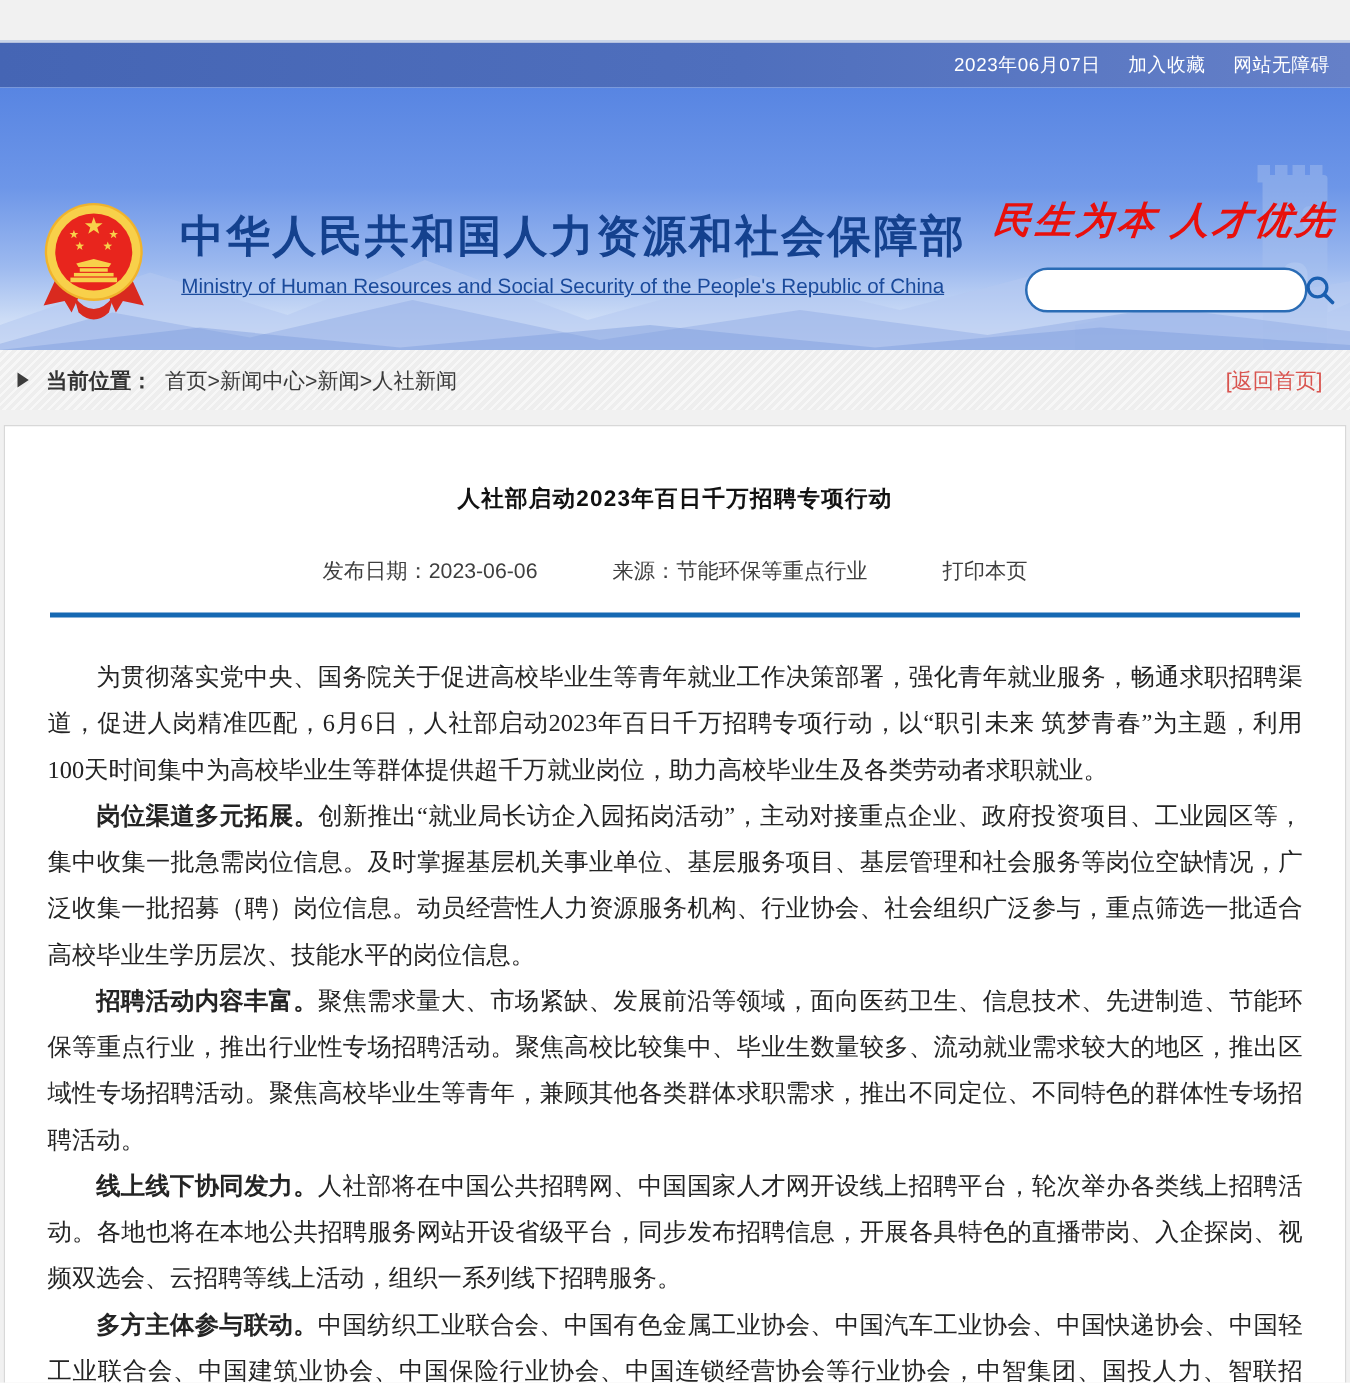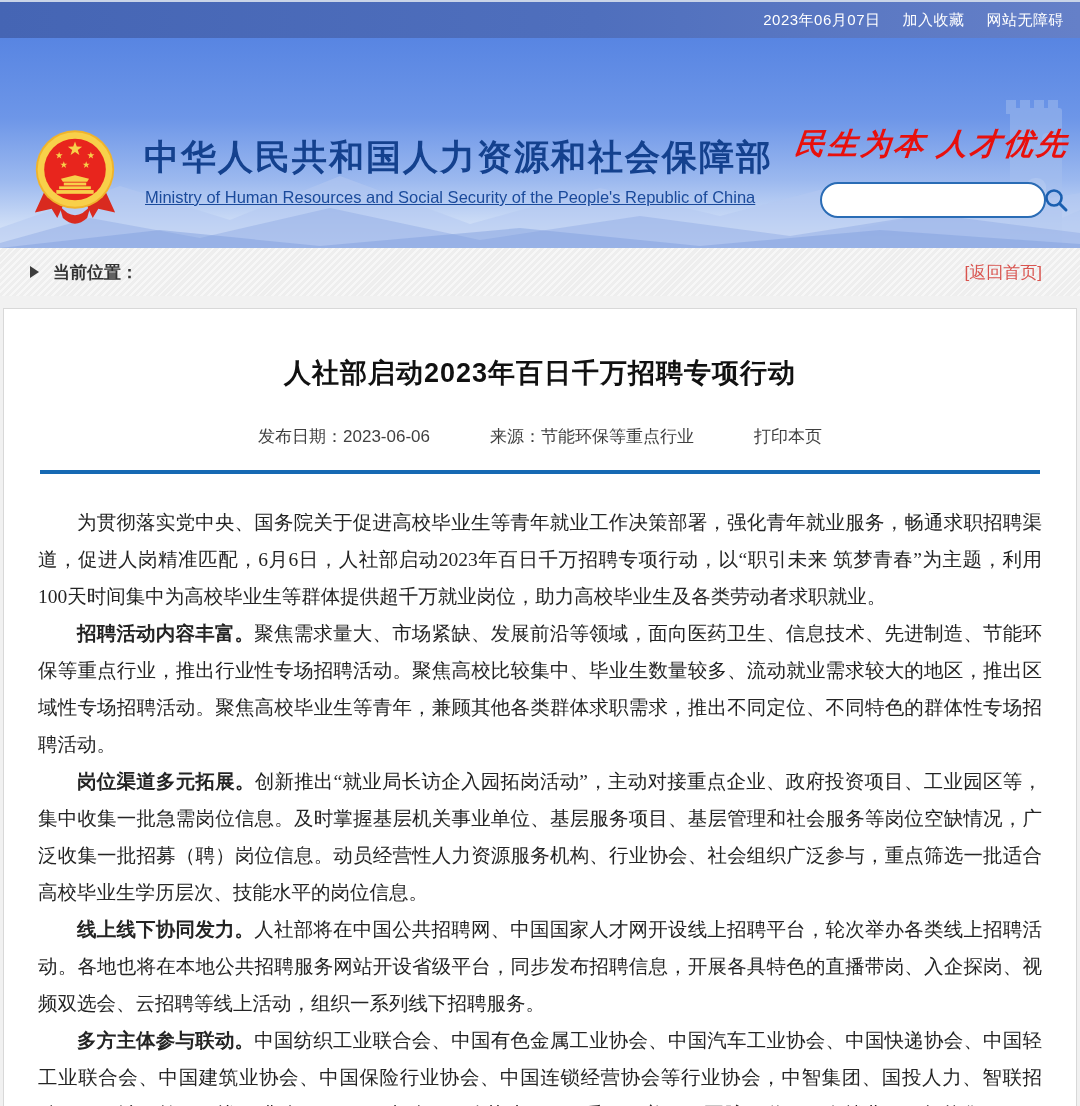--- a/index.html
+++ b/index.html
@@ -2,21 +2,21 @@
 <html><head>
 <meta charset="utf-8">
 <style>
   * { margin:0; padding:0; box-sizing:border-box; }
   html,body { width:1080px; height:1106px; overflow:hidden; background:#f1f1f1;
     font-family:"Liberation Sans", sans-serif; }
 
   
   .topbar { height:38px; background:linear-gradient(90deg,#4565b4 0%,#4f6fbd 55%,#6580c8 100%);
     display:flex; align-items:center; justify-content:flex-end; padding-right:16px; gap:22px;
-    border-top:2px solid #c9d4e8; }
+    border-top:2px solid #c9d4e8;margin-top:32px; }
   .topbar span, .topbar a { color:#ffffff; font-size:15px; text-decoration:none; letter-spacing:.5px; }
 
   
   .banner { position:relative; height:210px; overflow:hidden;
     background:linear-gradient(180deg,#5885e2 0%,#6d96e8 38%,#9cb9ef 68%,#ccdcf6 88%,#e2ebf9 100%); }
   .banner .mountains { position:absolute; left:0; bottom:0; width:100%; height:90px; }
   .banner .wall { position:absolute; right:0; top:40px; width:220px; height:170px; opacity:.45; }
 
   .emblem { position:absolute; left:33px; top:86px; width:84px; height:106px; }
 
@@ -32,32 +32,32 @@
   .searchbox { position:absolute; left:820px; top:144px; width:226px; height:36px;
     background:#ffffff; border:2px solid #2a6cb5; border-radius:18px;
     display:flex; align-items:center; }
   .searchbox input { flex:1; border:none; outline:none; background:transparent;
     height:100%; padding:0 6px 0 16px; font-size:15px; }
   .searchbox .mag { width:26px; height:26px; margin-right:7px; cursor:pointer; flex:0 0 auto; }
 
   
   .crumbbar { height:48px; background:#eeeeee;
     background-image:repeating-linear-gradient(135deg, rgba(255,255,255,.55) 0 2px, rgba(0,0,0,0) 2px 5px);
-    display:flex; align-items:center; padding:0 30px; font-size:17px; color:#333; }
+    display:flex; align-items:center; padding:0 14px; font-size:17px; color:#333; }
   .crumbbar .tri { width:0; height:0; border-left:9px solid #3c3c3c;
     border-top:6px solid transparent; border-bottom:6px solid transparent; margin-right:14px; }
   .crumbbar b { font-weight:bold; margin-right:10px; }
   .crumbbar .trail { color:#3a3a3a; }
   .crumbbar .back { margin-left:auto; color:#d9544f; font-size:17px; text-decoration:none; padding-right:8px; }
 
   
   .cardwrap { padding:12px 3px 0 3px; }
   .card { background:#ffffff; border:1px solid #d8d8d8; min-height:790px; padding:46px 34px 40px 34px; }
 
-  .art-title { text-align:center; font-size:27px; font-weight:bold; color:#111; letter-spacing:1px; }
+  .art-title { text-align:center; font-size:18px; font-weight:bold; color:#111; letter-spacing:1px; }
   .meta { display:flex; justify-content:center; gap:60px; margin-top:34px; font-size:17px; color:#3f3f3f; }
   .meta .print { cursor:pointer; }
   .rule { height:4px; background:#1669b3; margin:22px 2px 0 2px; }
 
   .body-text { margin-top:30px; font-family:"Liberation Serif", serif;
     font-size:19.5px; color:#242424; line-height:37px; text-align:justify; }
   .body-text p { text-indent:2em; }
   .body-text b { font-family:"Liberation Serif", serif; }
 </style>
 </head>
@@ -128,38 +128,39 @@
     <svg class="mag" viewBox="0 0 26 26">
       <circle cx="11" cy="11" r="7.5" fill="none" stroke="#1a5fb0" stroke-width="2.6"></circle>
       <line x1="16.5" y1="16.5" x2="23" y2="23" stroke="#1a5fb0" stroke-width="3" stroke-linecap="round"></line>
     </svg>
   </div>
 </div>
 
 <div class="crumbbar">
   <span class="tri"></span>
   <b>当前位置：</b>
+  <span class="trail">首页&gt;新闻中心&gt;新闻&gt;人社新闻</span>
   <a class="back" href="#">[返回首页]</a>
 </div>
 
 <div class="cardwrap">
   <div class="card">
 
     <h1 class="art-title">人社部启动2023年百日千万招聘专项行动</h1>
 
     <div class="meta">
       <span>发布日期：2023-06-06</span>
       <span>来源：节能环保等重点行业</span>
       <span class="print">打印本页</span>
     </div>
 
     <div class="rule"></div>
 
     <div class="body-text">
       <p><b></b><span>为贯彻落实党中央、国务院关于促进高校毕业生等青年就业工作决策部署，强化青年就业服务，畅通求职招聘渠道，促进人岗精准匹配，6月6日，人社部启动2023年百日千万招聘专项行动，以“职引未来 筑梦青春”为主题，利用100天时间集中为高校毕业生等群体提供超千万就业岗位，助力高校毕业生及各类劳动者求职就业。</span></p>
+      <p><b>岗位渠道多元拓展。</b><span>创新推出“就业局长访企入园拓岗活动”，主动对接重点企业、政府投资项目、工业园区等，集中收集一批急需岗位信息。及时掌握基层机关事业单位、基层服务项目、基层管理和社会服务等岗位空缺情况，广泛收集一批招募（聘）岗位信息。动员经营性人力资源服务机构、行业协会、社会组织广泛参与，重点筛选一批适合高校毕业生学历层次、技能水平的岗位信息。</span></p>
       <p><b>招聘活动内容丰富。</b><span>聚焦需求量大、市场紧缺、发展前沿等领域，面向医药卫生、信息技术、先进制造、节能环保等重点行业，推出行业性专场招聘活动。聚焦高校比较集中、毕业生数量较多、流动就业需求较大的地区，推出区域性专场招聘活动。聚焦高校毕业生等青年，兼顾其他各类群体求职需求，推出不同定位、不同特色的群体性专场招聘活动。</span></p>
-      <p><b>岗位渠道多元拓展。</b><span>创新推出“就业局长访企入园拓岗活动”，主动对接重点企业、政府投资项目、工业园区等，集中收集一批急需岗位信息。及时掌握基层机关事业单位、基层服务项目、基层管理和社会服务等岗位空缺情况，广泛收集一批招募（聘）岗位信息。动员经营性人力资源服务机构、行业协会、社会组织广泛参与，重点筛选一批适合高校毕业生学历层次、技能水平的岗位信息。</span></p>
       <p><b>线上线下协同发力。</b><span>人社部将在中国公共招聘网、中国国家人才网开设线上招聘平台，轮次举办各类线上招聘活动。各地也将在本地公共招聘服务网站开设省级平台，同步发布招聘信息，开展各具特色的直播带岗、入企探岗、视频双选会、云招聘等线上活动，组织一系列线下招聘服务。</span></p>
       <p><b>多方主体参与联动。</b><span>中国纺织工业联合会、中国有色金属工业协会、中国汽车工业协会、中国快递协会、中国轻工业联合会、中国建筑业协会、中国保险行业协会、中国连锁经营协会等行业协会，中智集团、国投人力、智联招聘、58同城、前程无忧、猎聘网、BOSS直聘、一览英才网、丁香园、美团、医脉同道、卫人就业网、蚂蚁集团、阿里国际等市场主体将全程参与，推出面向不同行业、不同区域和不同群体的针对性就业服务。</span></p>
     </div>
 
   </div>
 </div>
 
 </body></html>

